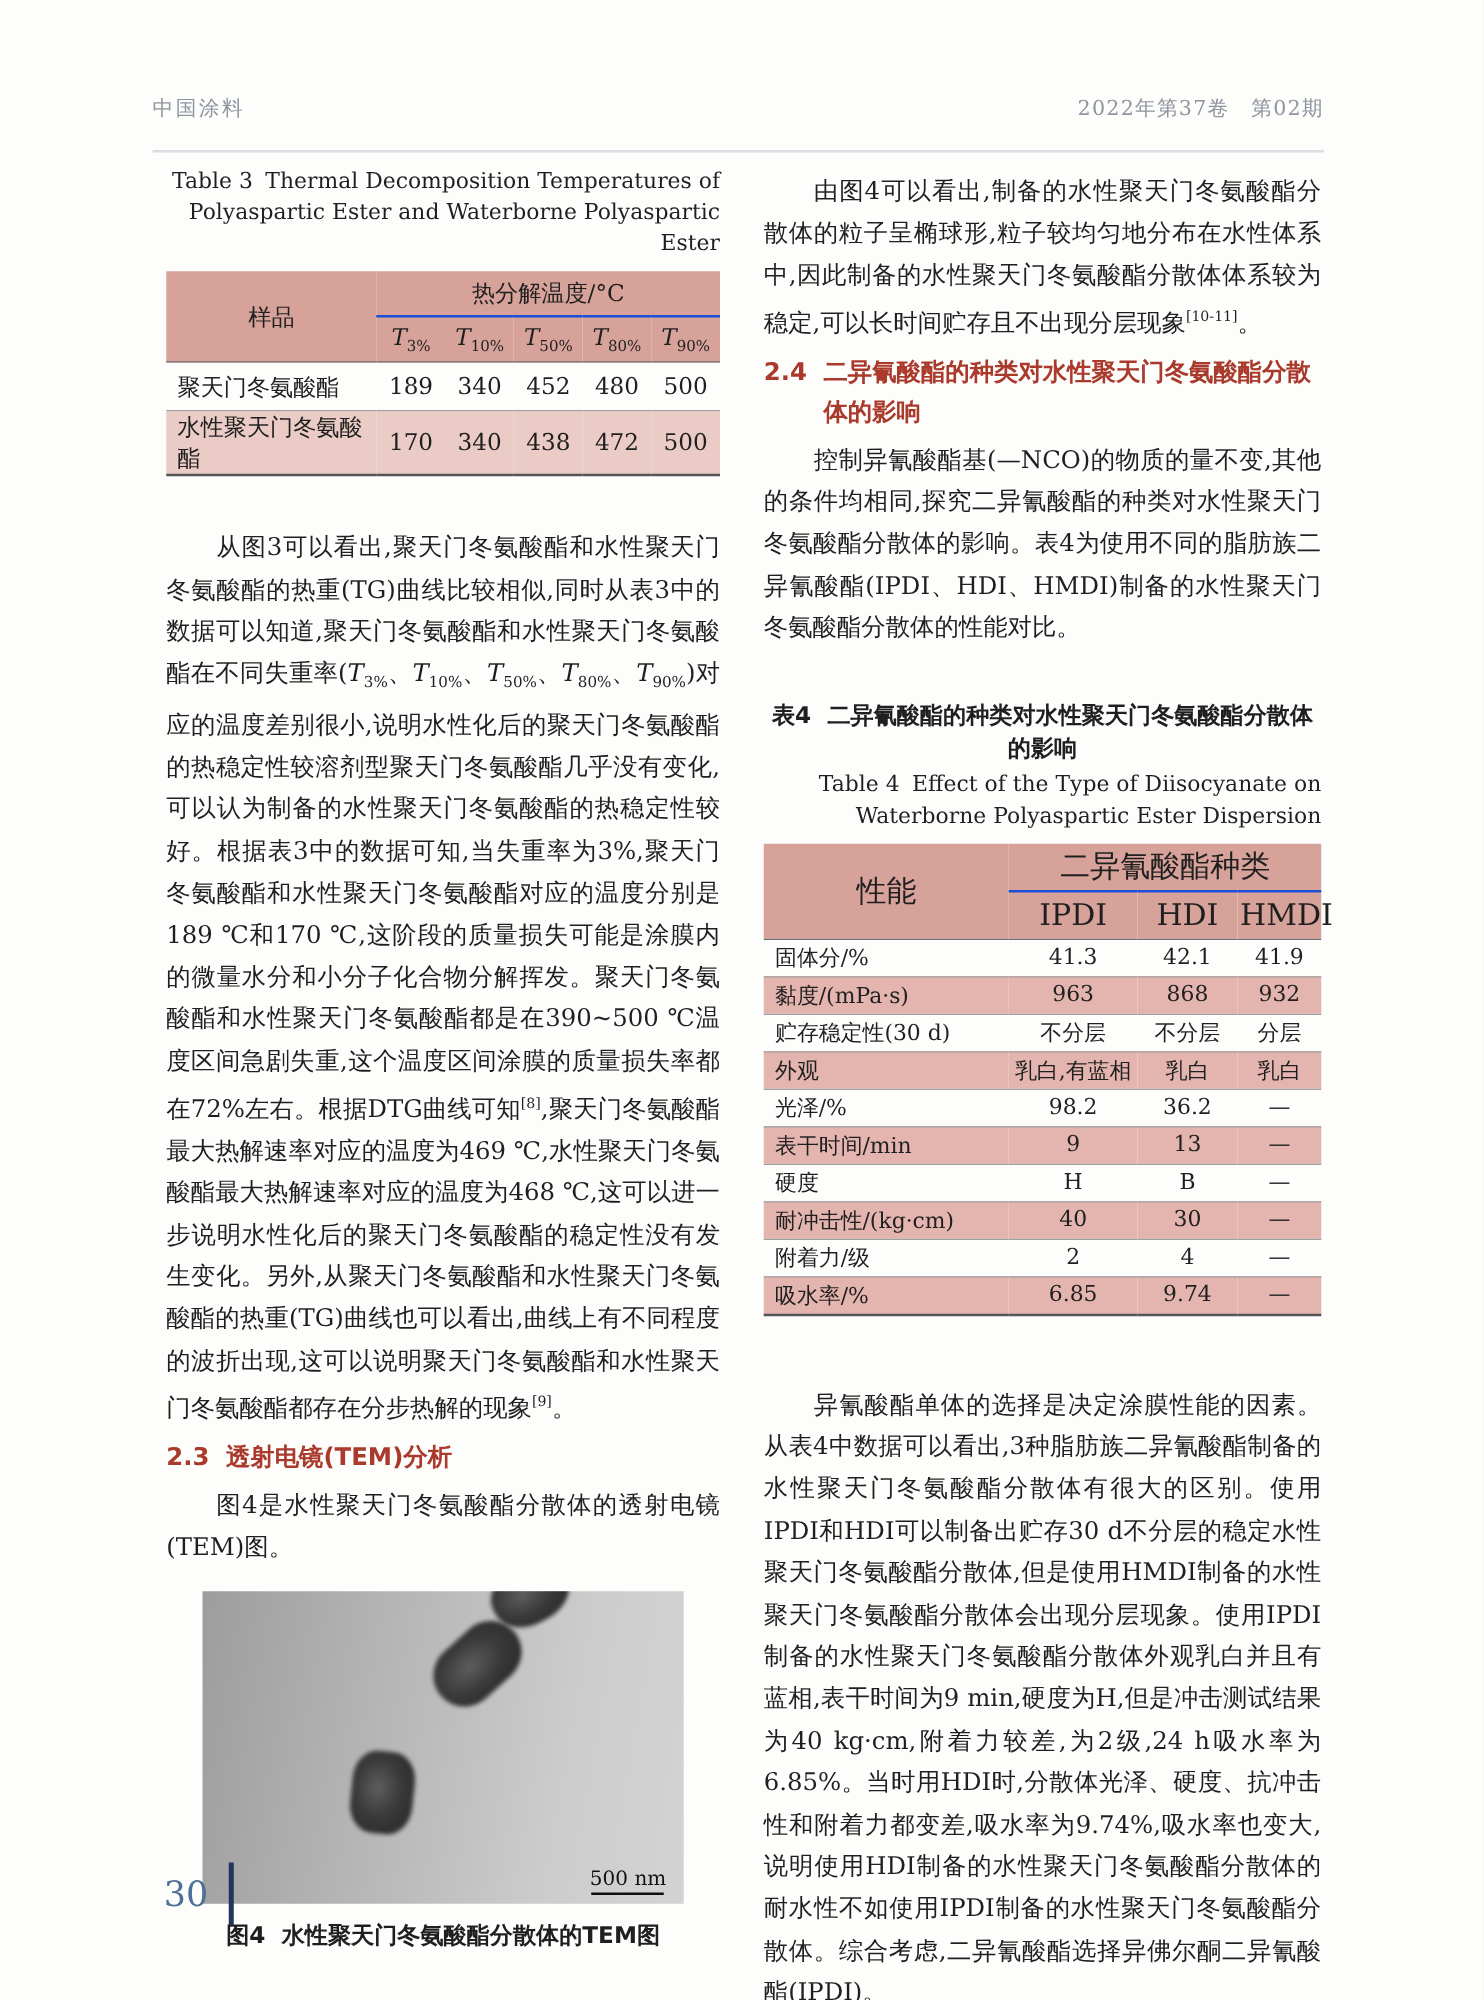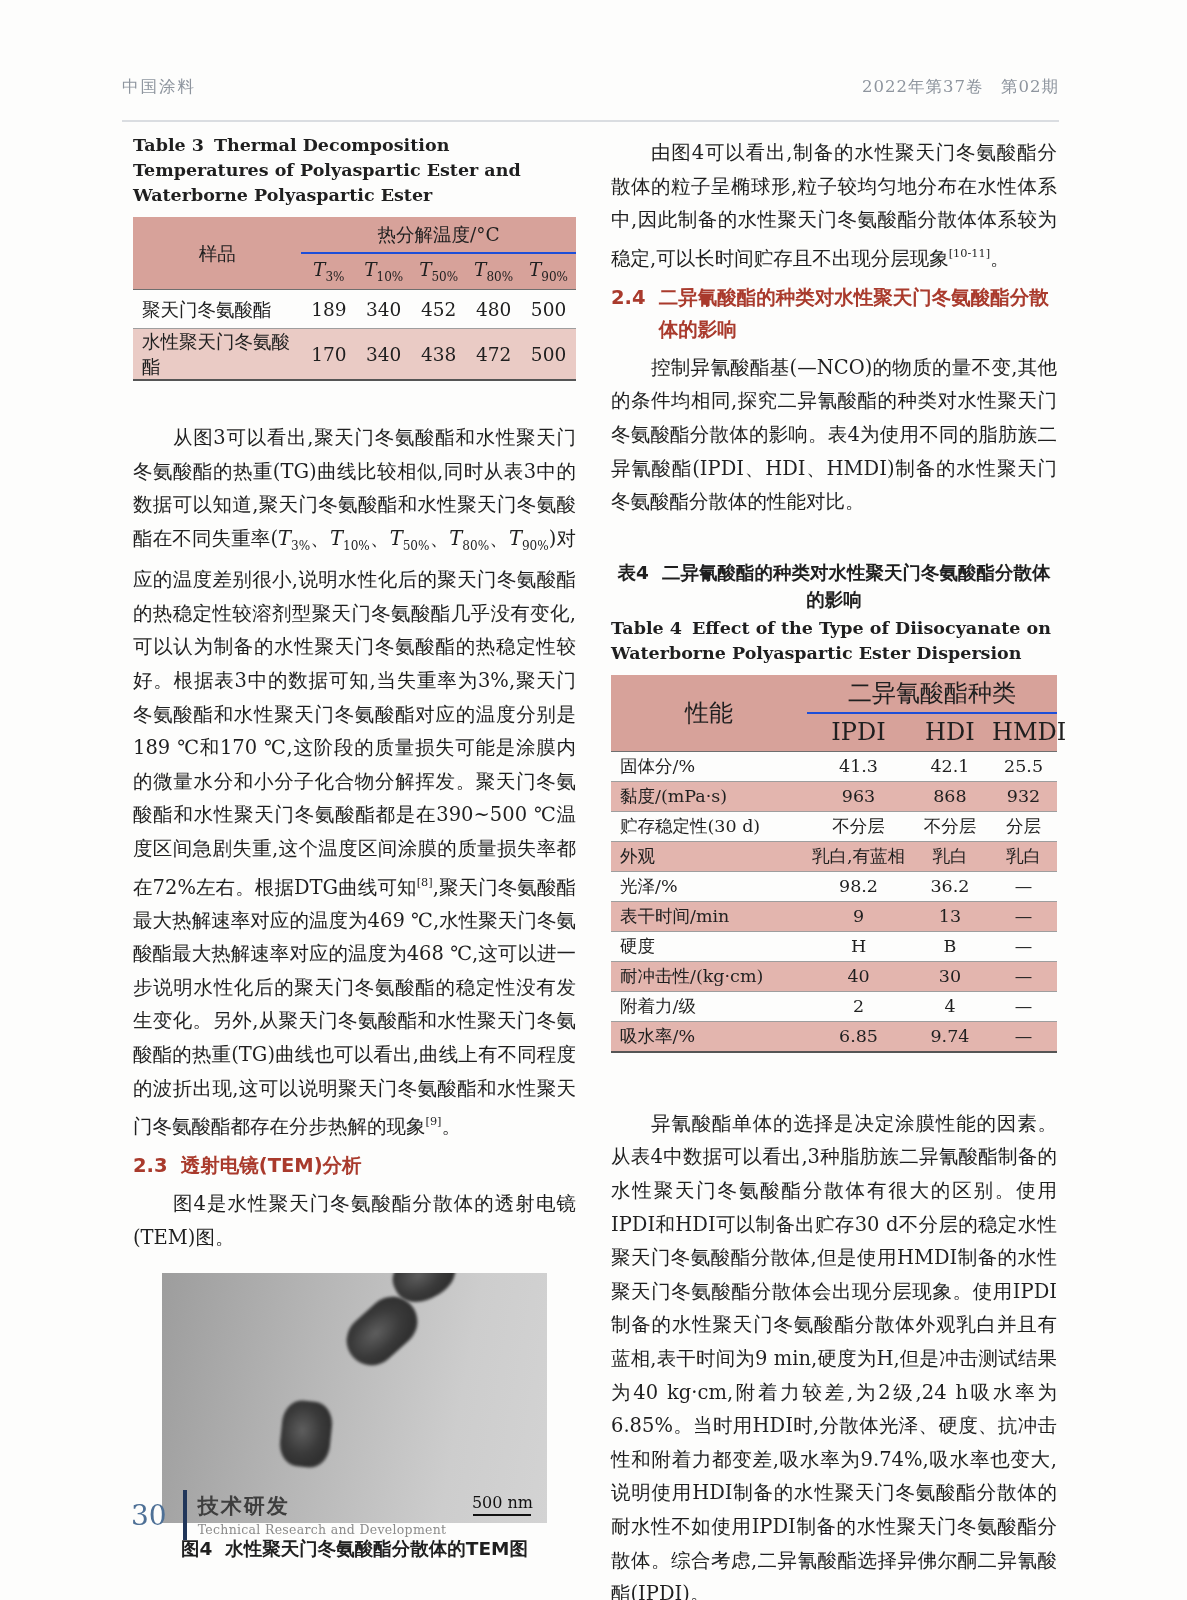--- a/index.html
+++ b/index.html
@@ -13,21 +13,21 @@
   .page-header .issue{letter-spacing:1px;}
 
   
   .content{position:absolute;top:130px;left:133px;display:flex;gap:35px;}
   .col-left{width:443px;}
   .col-right{width:446px;}
 
   
   .cap-cn{font-family:"DejaVu Sans","Liberation Sans",sans-serif;font-weight:bold;
           font-size:18.5px;line-height:27px;text-align:center;}
-  .cap-en{font-weight:bold;font-size:17.5px;line-height:25px;text-align:left;margin-top:3px;}
+  .cap-en{font-weight:normal;font-size:17.5px;line-height:25px;text-align:right;margin-top:3px;}
   .cap-label{margin-right:13px;}
   .cap-en .cap-label{margin-right:10px;}
 
   
   table{width:100%;border-collapse:collapse;margin-top:9px;table-layout:fixed;}
   th,td{padding:0 2px;text-align:center;font-weight:normal;}
   thead th{background:#d7a29a;}
   thead tr.subrow th{background:#d7a29a;}
   .group{border-bottom:2px solid #1d4ed8;}
   thead tr:last-child th, thead th[rowspan]{border-bottom:1px solid #6f6f6f;}
@@ -191,21 +191,21 @@
             <th>IPDI</th>
             <th>HDI</th>
             <th>HMDI</th>
           </tr>
         </thead>
         <tbody>
             <tr>
               <td class="row-label">固体分/%</td>
               <td>41.3</td>
               <td>42.1</td>
-              <td>25.5</td>
+              <td>41.9</td>
             </tr>
             <tr>
               <td class="row-label">黏度/(mPa·s)</td>
               <td>963</td>
               <td>868</td>
               <td>932</td>
             </tr>
             <tr>
               <td class="row-label">贮存稳定性(30 d)</td>
               <td>不分层</td>
@@ -258,19 +258,15 @@
       </table>
 
       <p class="para" style="margin-top:54px;">异氰酸酯单体的选择是决定涂膜性能的因素。从表4中数据可以看出,3种脂肪族二异氰酸酯制备的水性聚天门冬氨酸酯分散体有很大的区别。使用IPDI和HDI可以制备出贮存30 d不分层的稳定水性聚天门冬氨酸酯分散体,但是使用HMDI制备的水性聚天门冬氨酸酯分散体会出现分层现象。使用IPDI制备的水性聚天门冬氨酸酯分散体外观乳白并且有蓝相,表干时间为9 min,硬度为H,但是冲击测试结果为40 kg·cm,附着力较差,为2级,24 h吸水率为6.85%。当时用HDI时,分散体光泽、硬度、抗冲击性和附着力都变差,吸水率为9.74%,吸水率也变大,说明使用HDI制备的水性聚天门冬氨酸酯分散体的耐水性不如使用IPDI制备的水性聚天门冬氨酸酯分散体。综合考虑,二异氰酸酯选择异佛尔酮二异氰酸酯(IPDI)。</p>
 
     </div>
   </div>
 
   <div class="page-footer">
     <span class="pg-num">30</span>
     <div class="vbar"></div>
-    <div>
-      <div class="foot-cn">技术研发</div>
-      <div class="foot-en">Technical Research and Development</div>
-    </div>
   </div>
 
 </div>
 
 </body></html>

